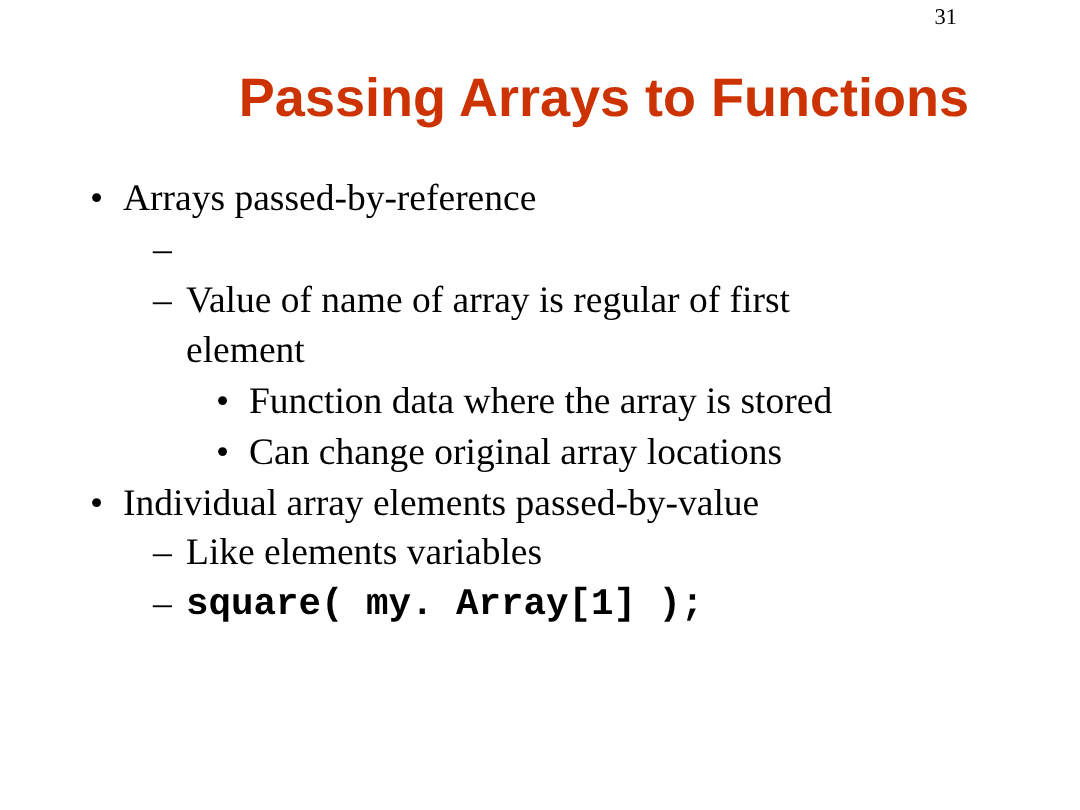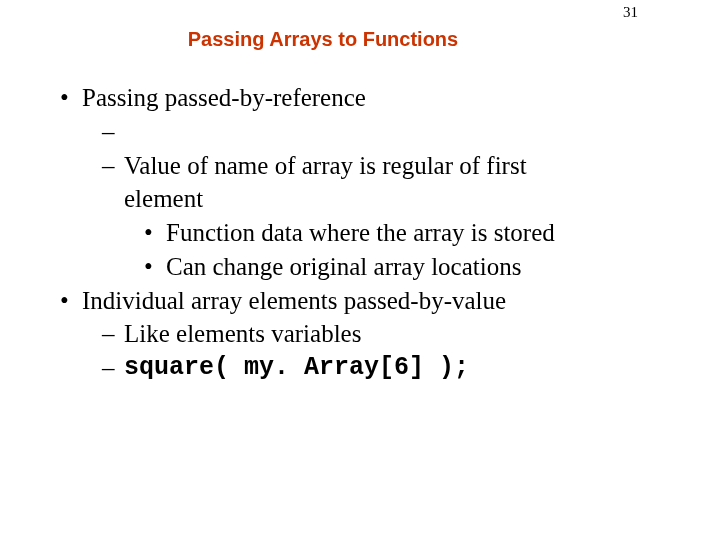--- a/index.html
+++ b/index.html
@@ -19,25 +19,25 @@
     box-sizing: border-box;
   }
   .page-number {
     position: absolute;
     top: 4px;
     right: 8px;
     font-size: 15px;
     font-family: "Times New Roman", Times, serif;
   }
   .title {
-    text-align: center;
+    text-align: right;
     font-weight: bold;
-    font-size: 20px;
+    font-size: 36px;
     color: #cc3300;
-    padding-top: 28px;
+    padding-top: 44px;
     padding-bottom: 10px;
     font-family: Arial, Helvetica, sans-serif;
   }
   .body {
     padding: 20px 40px 0 60px;
     font-size: 25px;
     line-height: 1.35;
   }
   .lvl1 {
     display: flex;
@@ -72,21 +72,21 @@
 <div class="slide">
 
   <div class="page-number">31</div>
 
   <div class="title">Passing Arrays to Functions</div>
 
   <div class="body">
 
     <div class="lvl1">
       <span class="bullet-marker">•</span>
-      <span class="content">Passing passed-by-reference</span>
+      <span class="content">Arrays passed-by-reference</span>
     </div>
 
     <div class="lvl2">
       <span class="bullet-marker">–</span>
     </div>
 
     <div class="lvl2">
       <span class="bullet-marker">–</span>
       <span class="content">Value of name of array is regular of first element</span>
     </div>
@@ -106,18 +106,18 @@
       <span class="content">Individual array elements passed-by-value</span>
     </div>
 
     <div class="lvl2">
       <span class="bullet-marker">–</span>
       <span class="content">Like elements variables</span>
     </div>
 
     <div class="lvl2">
       <span class="bullet-marker">–</span>
-      <span class="content codeword">square( my. Array[6] );</span>
+      <span class="content codeword">square( my. Array[1] );</span>
     </div>
 
   </div>
 
 </div>
 
 </body></html>

